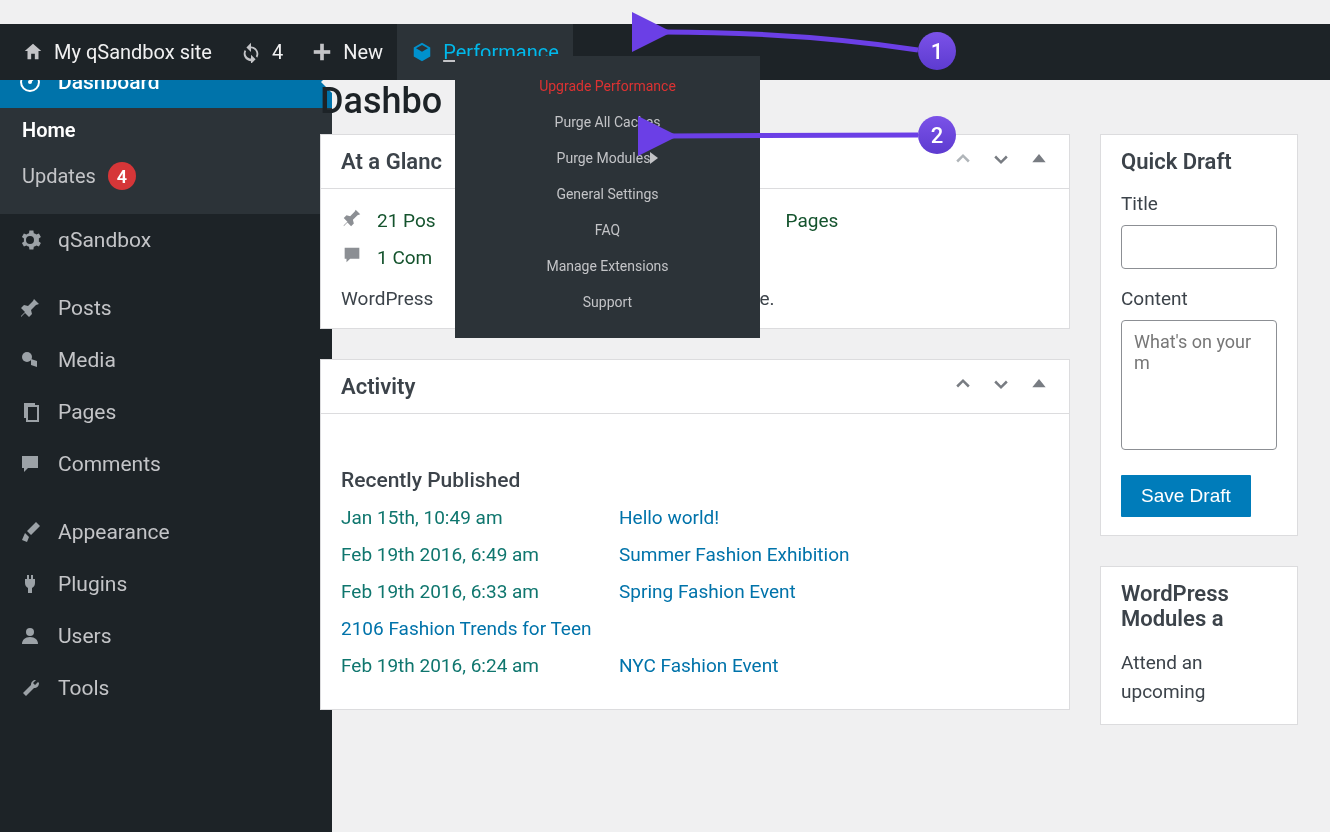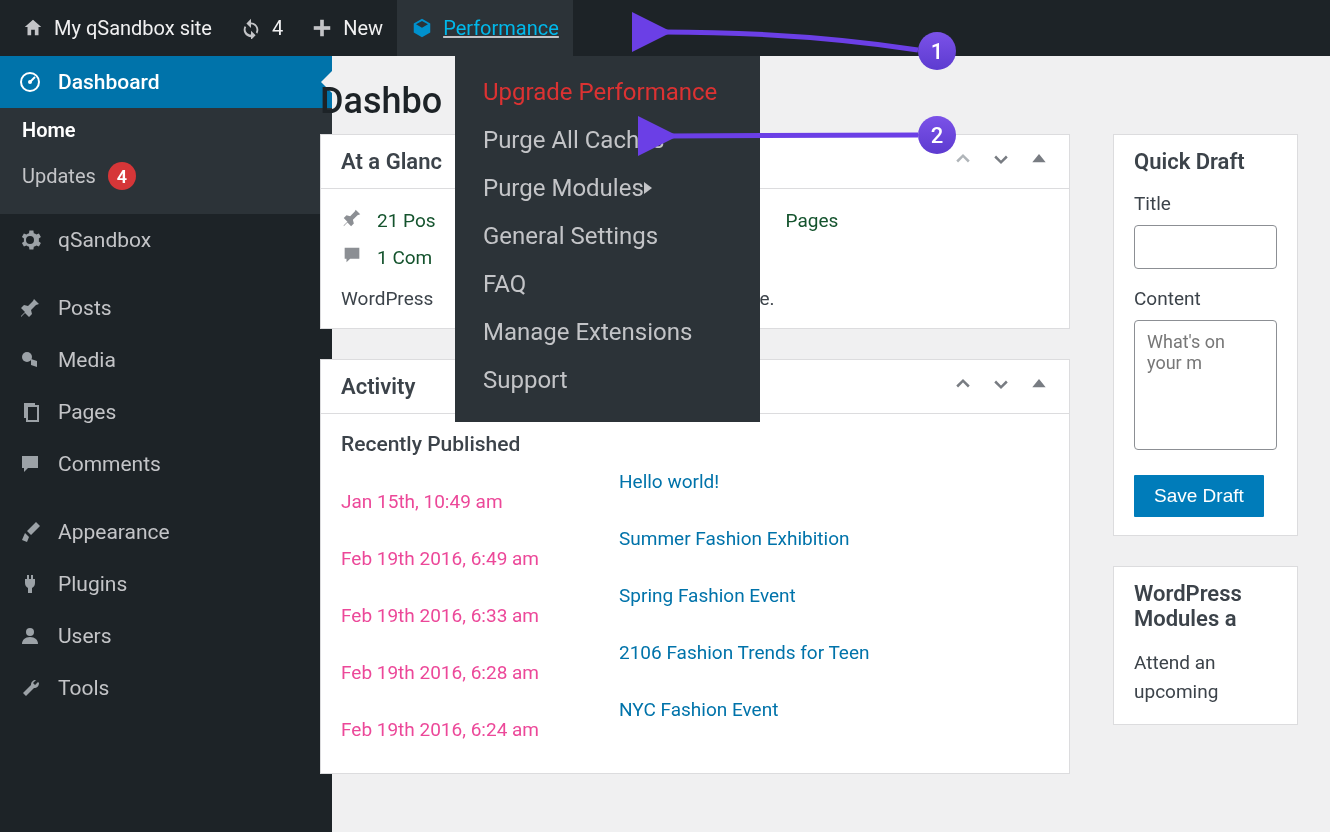--- a/index.html
+++ b/index.html
@@ -17,20 +17,21 @@
 .toolbar {
   height: 56px;
   background: #1d2327;
   display: flex;
   align-items: center;
   padding: 0 8px;
   color: #c3c4c7;
   font-size: 20px;
   position: relative;
   z-index: 100;
+  margin-top: 24px;
 }
 .toolbar-item {
   display: flex;
   align-items: center;
   gap: 10px;
   padding: 0 14px;
   height: 100%;
   cursor: pointer;
 }
 .toolbar-item.active { background: #2c3338; }
@@ -43,26 +44,26 @@
 .perf-menu {
   position: absolute;
   left: 455px;
   top: 56px;
   width: 305px;
   background: #2c3338;
   padding: 12px 0 18px;
   z-index: 500;
 }
 .perf-menu .mitem {
-  padding: 10px 28px;
-  font-size: 24px;
+  padding: 10px 36px;
+  font-size: 14px;
   color: #c3c4c7;
   display: flex;
   align-items: center;
-  justify-content: flex-start;
+  justify-content: center;
   cursor: pointer;
 }
 .perf-menu .mitem.red { color: #dc3232; }
 .tri-r {
   width: 0; height: 0;
   border-top: 6px solid transparent;
   border-bottom: 6px solid transparent;
   border-left: 8px solid #c3c4c7;
 }
 
@@ -127,21 +128,21 @@
 .nav-sep { height: 16px; }
 
 
 .main {
   position: absolute;
   left: 280px; top: 56px; right: 0; bottom: 0;
   padding: 24px 32px 0 40px;
   overflow: hidden;
 }
 h1.page-title { font-size: 36px; font-weight: 500; color: #1d2327; margin-bottom: 12px; }
-.cols { display: flex; gap: 43px; }
+.cols { display: flex; gap: 30px; }
 .col-main { width: 750px; }
 .col-side { flex: 1; min-width: 0; }
 
 .panel {
   background: #fff;
   border: 1px solid #dcdcde;
   margin-bottom: 30px;
 }
 .panel-head {
   border-bottom: 1px solid #dcdcde;
@@ -155,23 +156,23 @@
 .panel-ctrls { display: flex; gap: 18px; color: #787c82; }
 .panel-ctrls .ctrl { cursor: pointer; }
 .panel-body { padding: 18px 20px; font-size: 19px; }
 
 .glance-row { display: flex; gap: 70px; margin-bottom: 10px; }
 .glance-item { display: flex; align-items: center; gap: 14px; }
 .glance-item .lnk { color: #14532d; }
 .glance-item .gic { color: #8c8f94; }
 .wp-line { margin-top: 16px; color: #3c434a; }
 
-.activity-sub { font-size: 21px; font-weight: 500; margin-bottom: 14px; }
+.activity-sub { font-size: 21px; font-weight: 500; margin-bottom: 14px; margin-top: 36px; }
 .act-row { display: flex; margin-bottom: 14px; }
-.act-date { width: 278px; color: #ec4899; margin-top: 20px; }
+.act-date { width: 278px; color: #0f766e; }
 .act-link { color: #0073aa; text-align: right; }
 
 
 .qd-label { font-size: 19px; margin-bottom: 10px; display: block; }
 .qd-input {
   width: 100%;
   height: 44px;
   border: 1px solid #8c8f94;
   border-radius: 4px;
   padding: 0 12px;
@@ -457,21 +458,20 @@
             </div>
           <div class="act-row">
               <span class="act-date">Feb 19th 2016, 6:49 am</span>
               <a class="act-link">Summer Fashion Exhibition</a>
             </div>
           <div class="act-row">
               <span class="act-date">Feb 19th 2016, 6:33 am</span>
               <a class="act-link">Spring Fashion Event</a>
             </div>
           <div class="act-row">
-              <span class="act-date">Feb 19th 2016, 6:28 am</span>
               <a class="act-link">2106 Fashion Trends for Teen</a>
             </div>
           <div class="act-row">
               <span class="act-date">Feb 19th 2016, 6:24 am</span>
               <a class="act-link">NYC Fashion Event</a>
             </div>
         </div>
       </div>
     </div>
 

